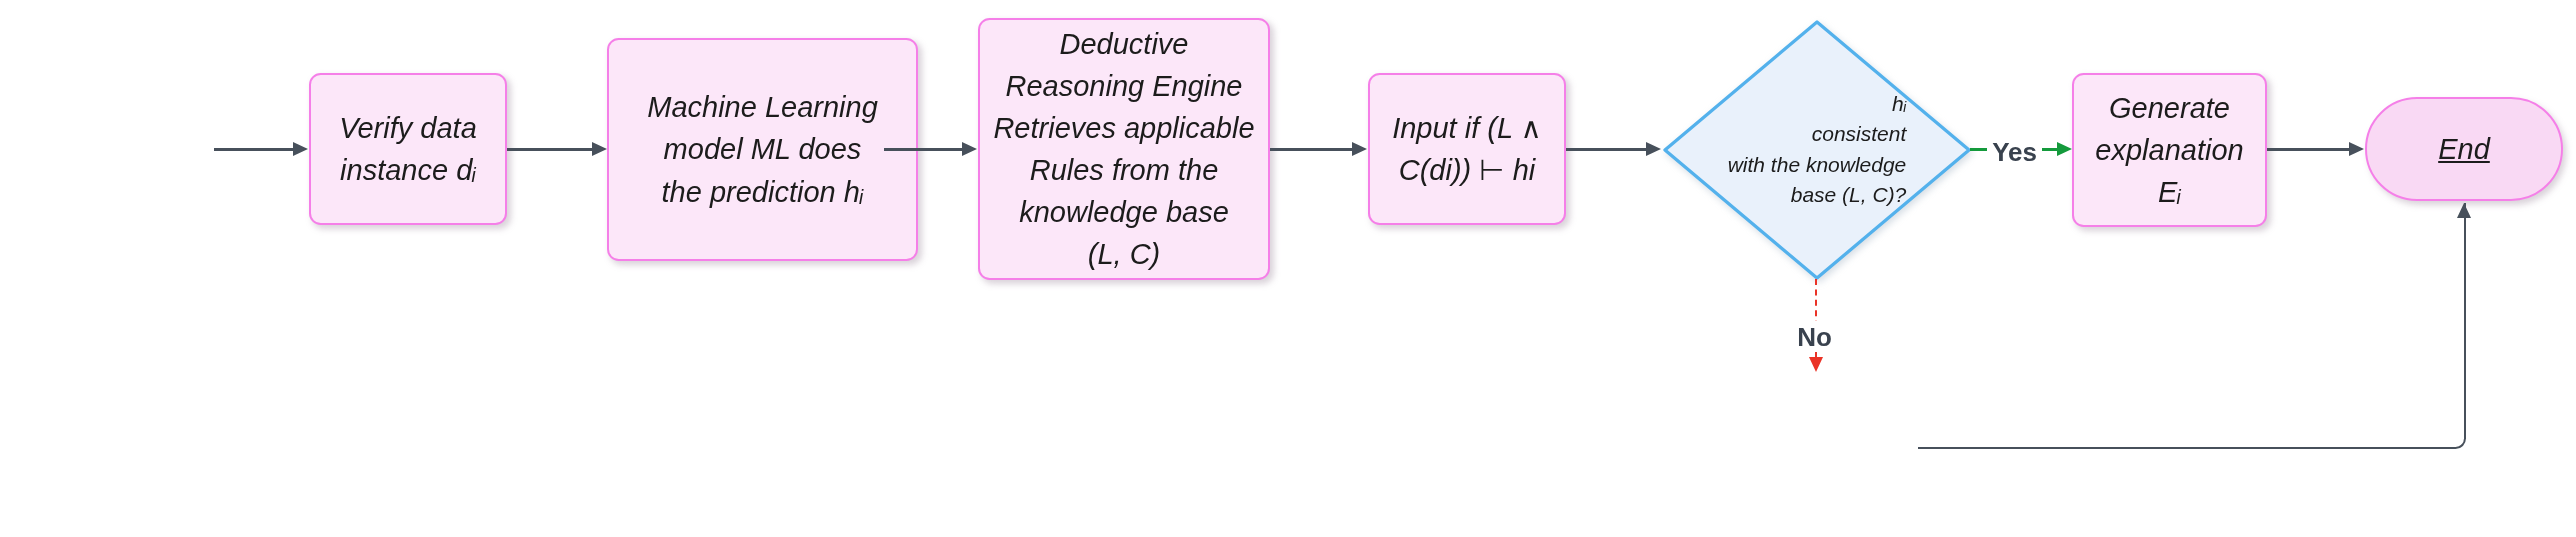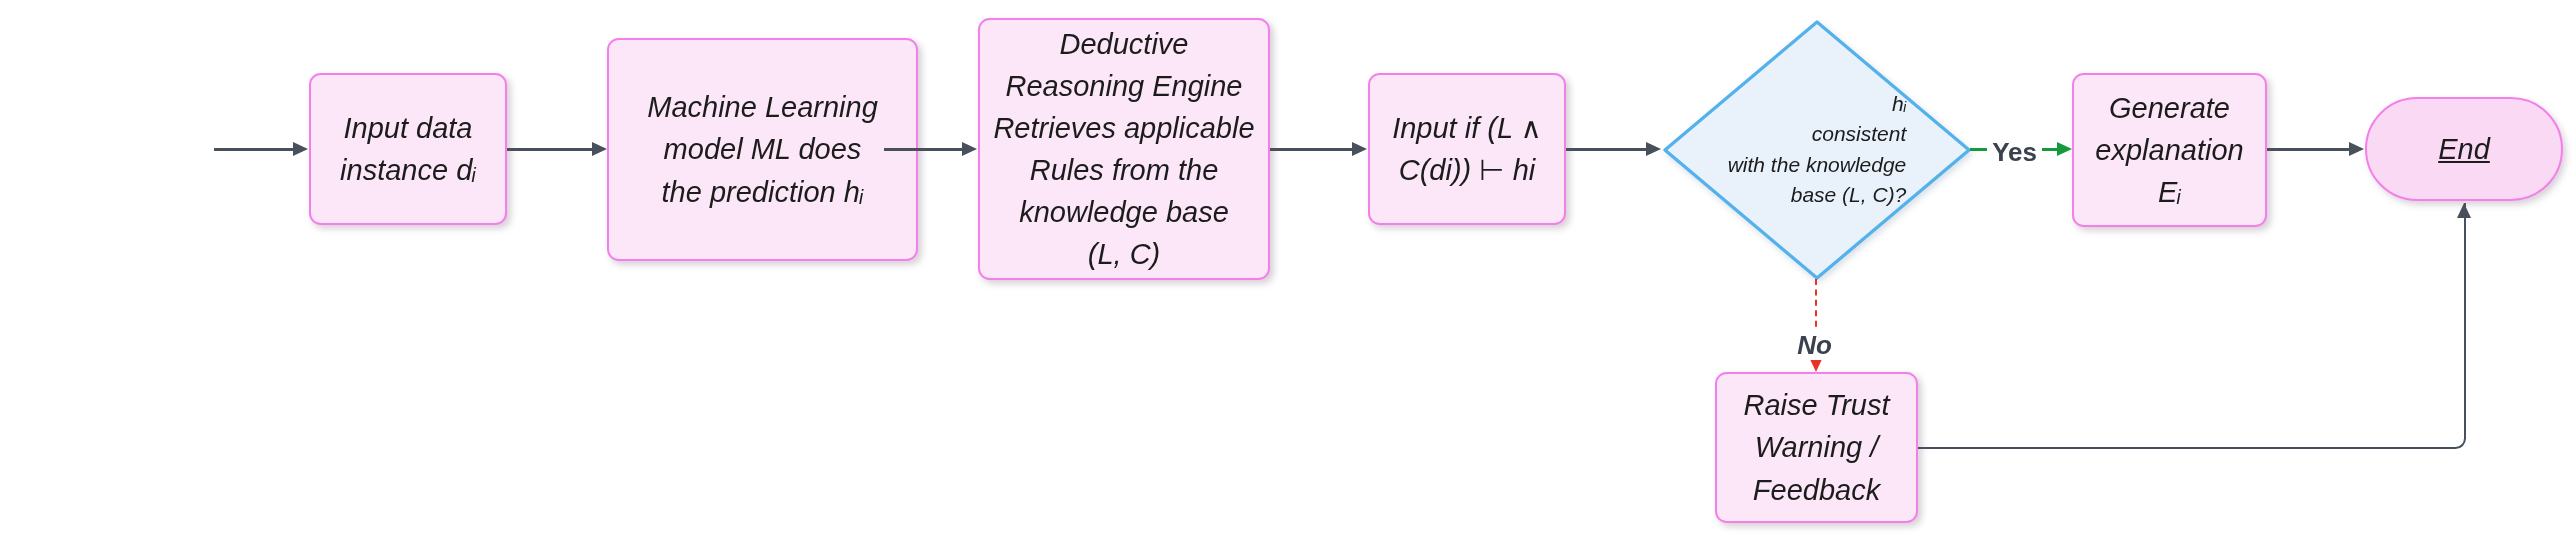--- a/index.html
+++ b/index.html
@@ -82,21 +82,21 @@
 </head>
 <body>
 
 <div id="canvas">
 
 
   <div class="hline" style="left:214px;top:148px;width:80px;"></div>
   <div class="ah ah-r" style="left:293px;top:142px;"></div>
 
   <div class="node process" style="left:309px;top:73px;width:198px;height:152px;">
-    <span class="lbl">Input data
+    <span class="lbl">Verify data
 instance dᵢ</span>
   </div>
 
   <div class="hline" style="left:507px;top:148px;width:86px;"></div>
   <div class="ah ah-r" style="left:592px;top:142px;"></div>
 
   <div class="node process" style="left:607px;top:38px;width:311px;height:223px;">
     <span class="lbl">Machine Learning
 model ML does
 the prediction hᵢ</span>
@@ -147,25 +147,20 @@
 
   <div class="hline" style="left:2267px;top:148px;width:83px;"></div>
   <div class="ah ah-r" style="left:2349px;top:142px;"></div>
 
   <div class="node terminal" style="left:2365px;top:97px;width:198px;height:104px;text-decoration:underline;">
     <span class="lbl">End</span>
   </div>
 
   <div class="vdash" style="left:1815px;top:279px;height:79px;"></div>
   <div class="ah ah-d" style="left:1809px;top:357px;"></div>
-  <div class="edge-label" style="left:1792px;top:329px;font-style:italic;">No</div>
+  <div class="edge-label" style="left:1792px;top:321px;">No</div>
 
-  <div class="node process" style="left:1715px;top:372px;width:203px;height:151px;">
-    <span class="lbl">Raise Trust
-Warning /
-Feedback</span>
-  </div>
 
   <div class="elbow" style="left:1918px;top:203px;width:548px;height:246px;"></div>
   <div class="ah ah-u" style="left:2457px;top:203px;"></div>
 
 </div>
 
 
 </body></html>

